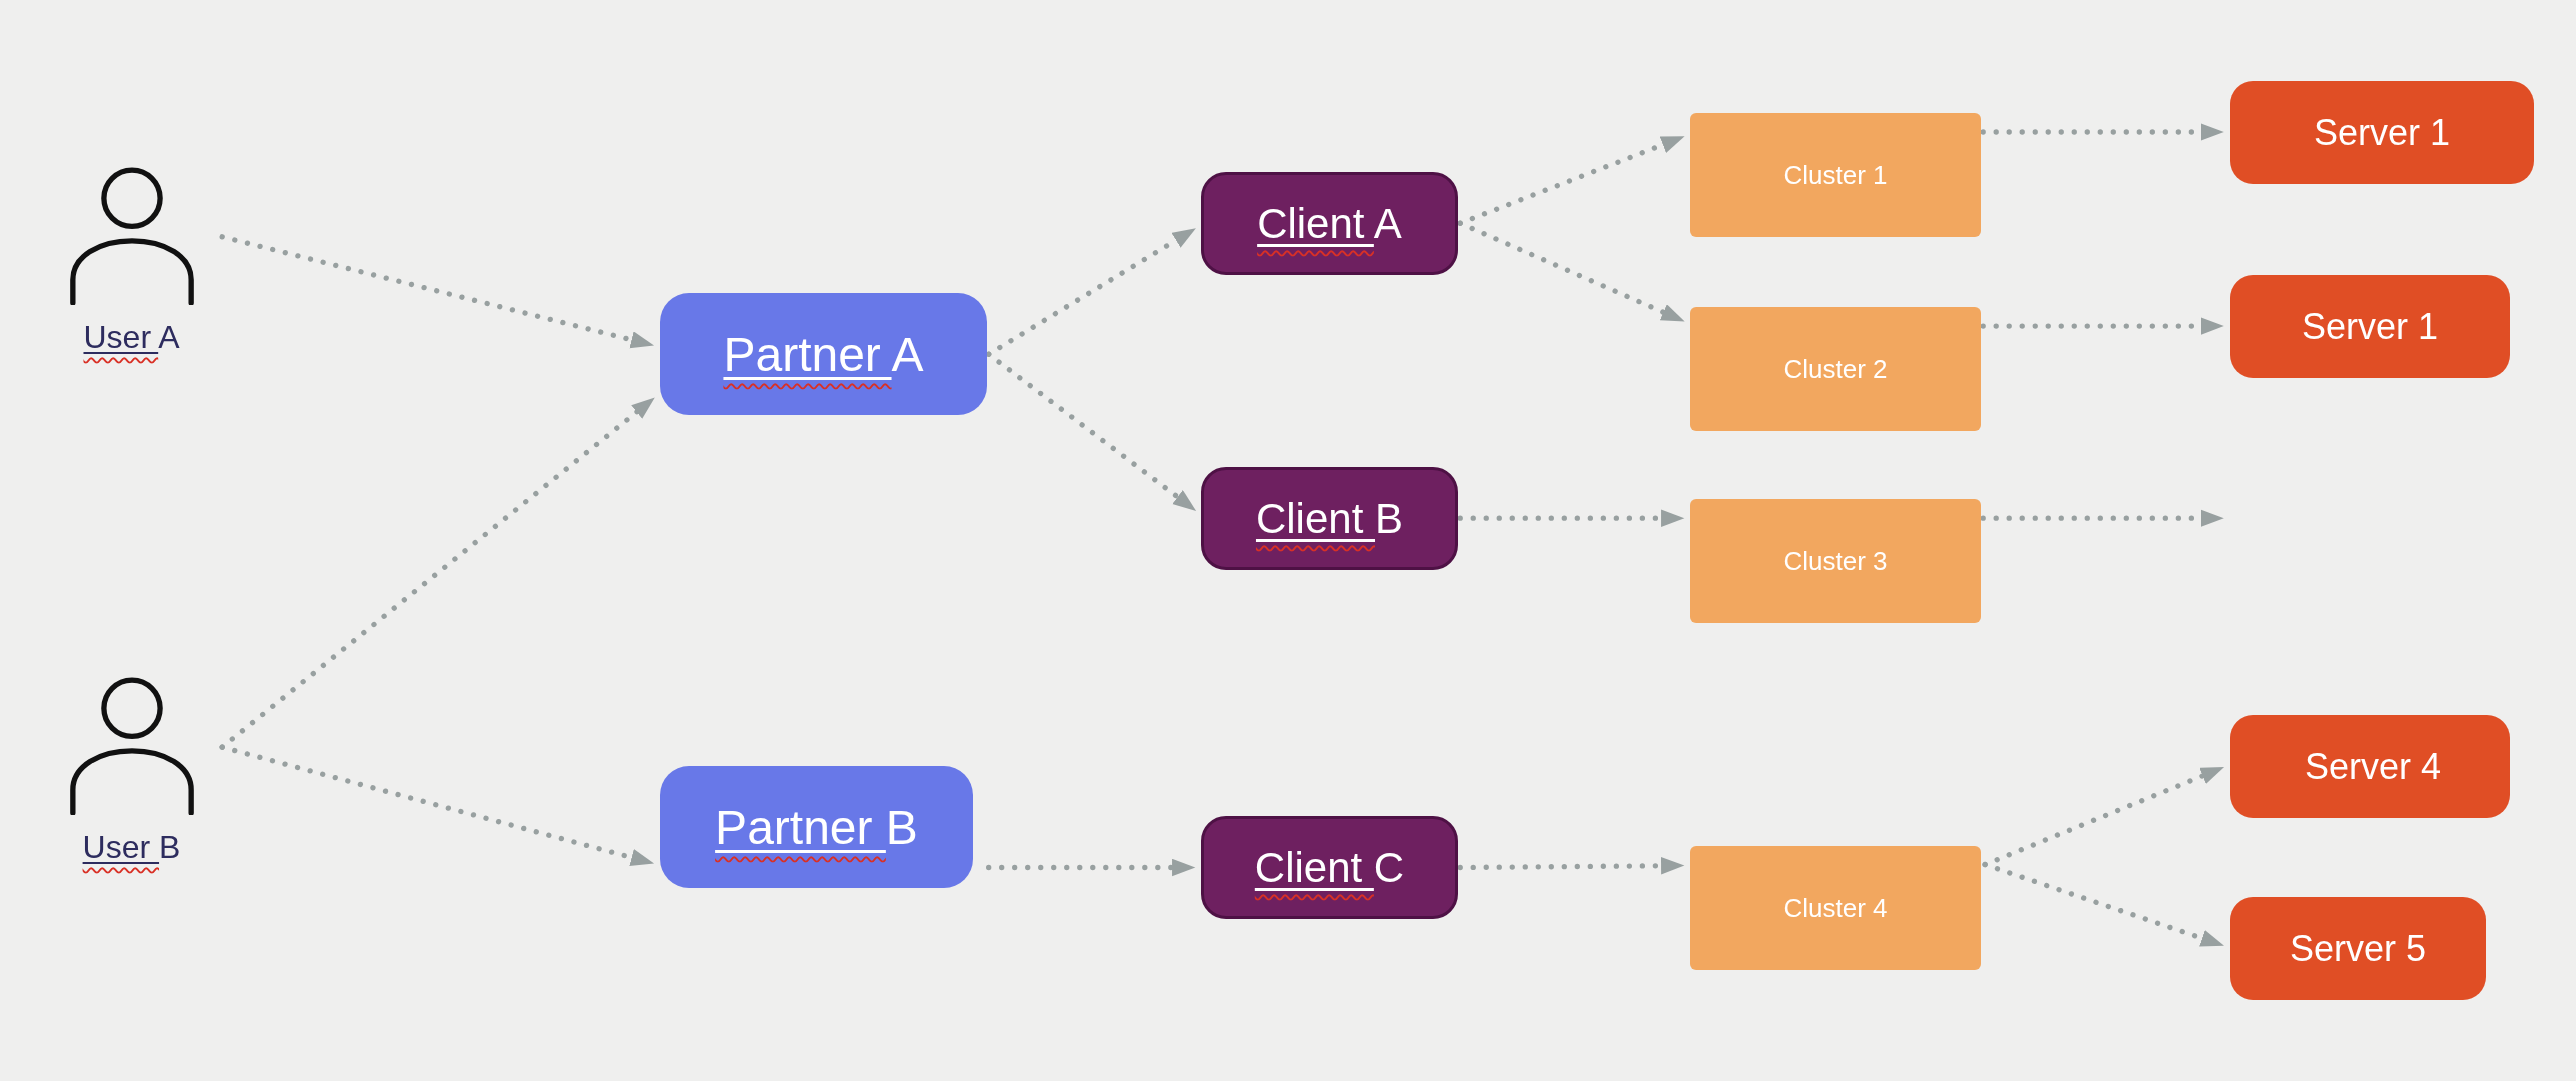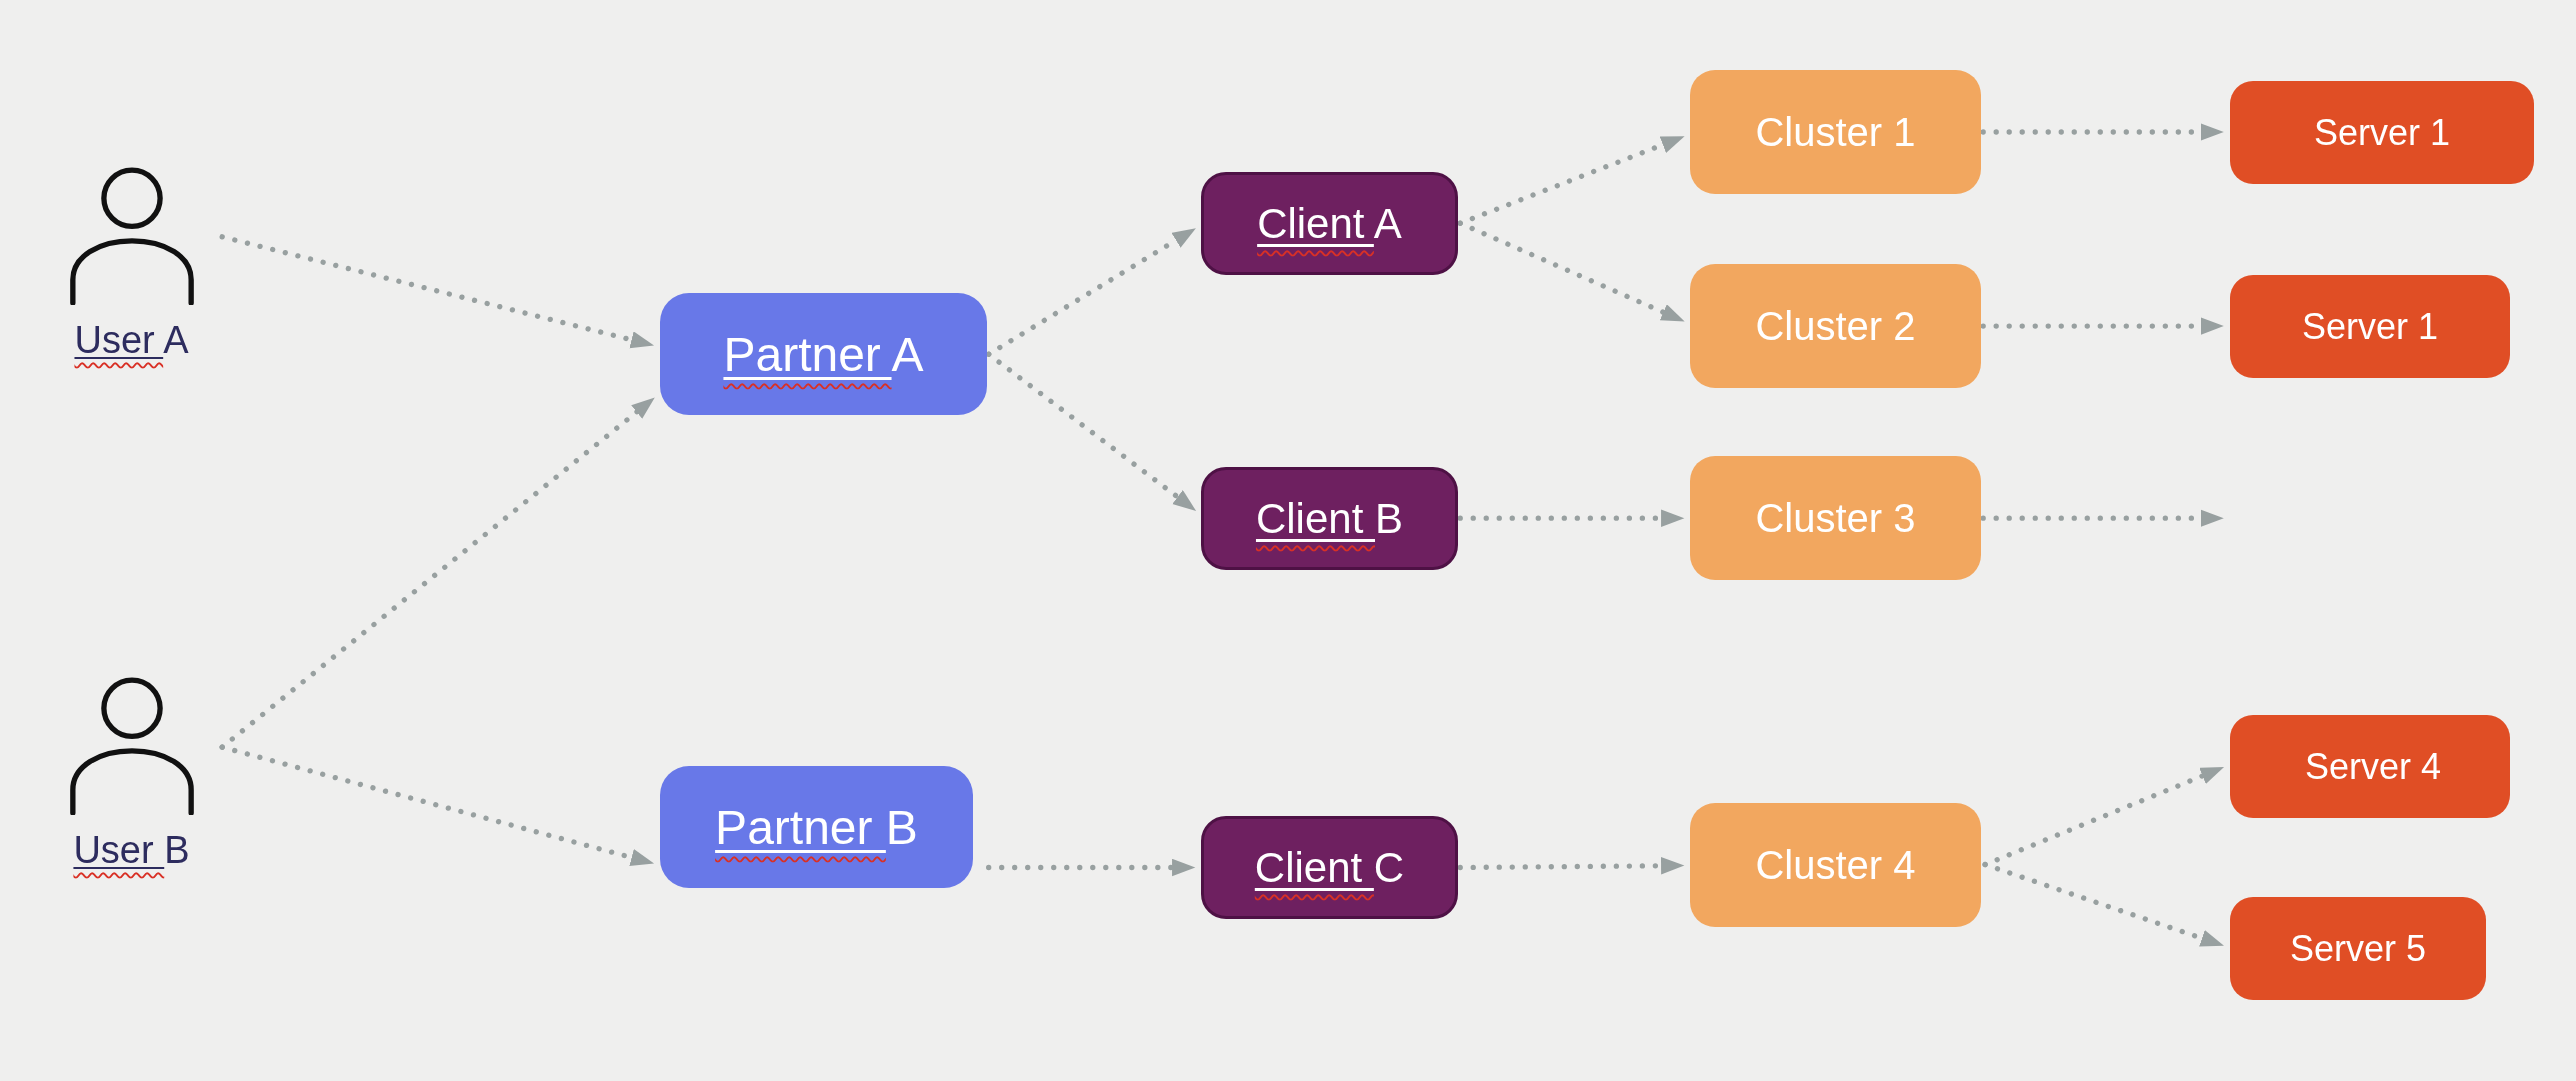--- a/index.html
+++ b/index.html
@@ -10,29 +10,29 @@
   }
   #canvas{position:relative;width:2576px;height:1082px;background:var(--bg,#efefee);}
   #edge-layer{position:absolute;left:0;top:0;width:2576px;height:1082px;pointer-events:none;}
 
   .node{
     position:absolute;display:flex;align-items:center;justify-content:center;
     box-sizing:border-box;color:#ffffff;text-align:center;white-space:nowrap;
   }
   .partner{background:var(--partner,#6878e8);border-radius:29px;font-size:48px;}
   .client{background:var(--client_fill,#6e2060);border:3.9px solid var(--client_border,#4e1145);border-radius:25px;font-size:42px;}
-  .cluster{background:var(--cluster,#f2a75f);border-radius:25px;font-size:40px;}
+  .cluster{background:var(--cluster,#f2a75f);border-radius:6px;font-size:26px;margin-top:43px;}
   .server{background:var(--server,#e04e25);border-radius:23px;font-size:36px;}
 
   .usernode{
     position:absolute;display:flex;flex-direction:column;align-items:center;
     color:var(--user_label,#2d2c5e);
   }
   .usernode .person{display:block;}
-  .usernode .ulbl{font-size:38px;margin-top:13.6px;white-space:nowrap;}
+  .usernode .ulbl{font-size:32px;margin-top:13.6px;white-space:nowrap;}
 
   
   .wavy{
     text-decoration-line:underline;
     text-decoration-style:wavy;
     text-decoration-color:var(--squiggle,#d93025);
     text-decoration-thickness:1.9px;
     text-underline-offset:11.6px;
     text-decoration-skip-ink:none;
   }

